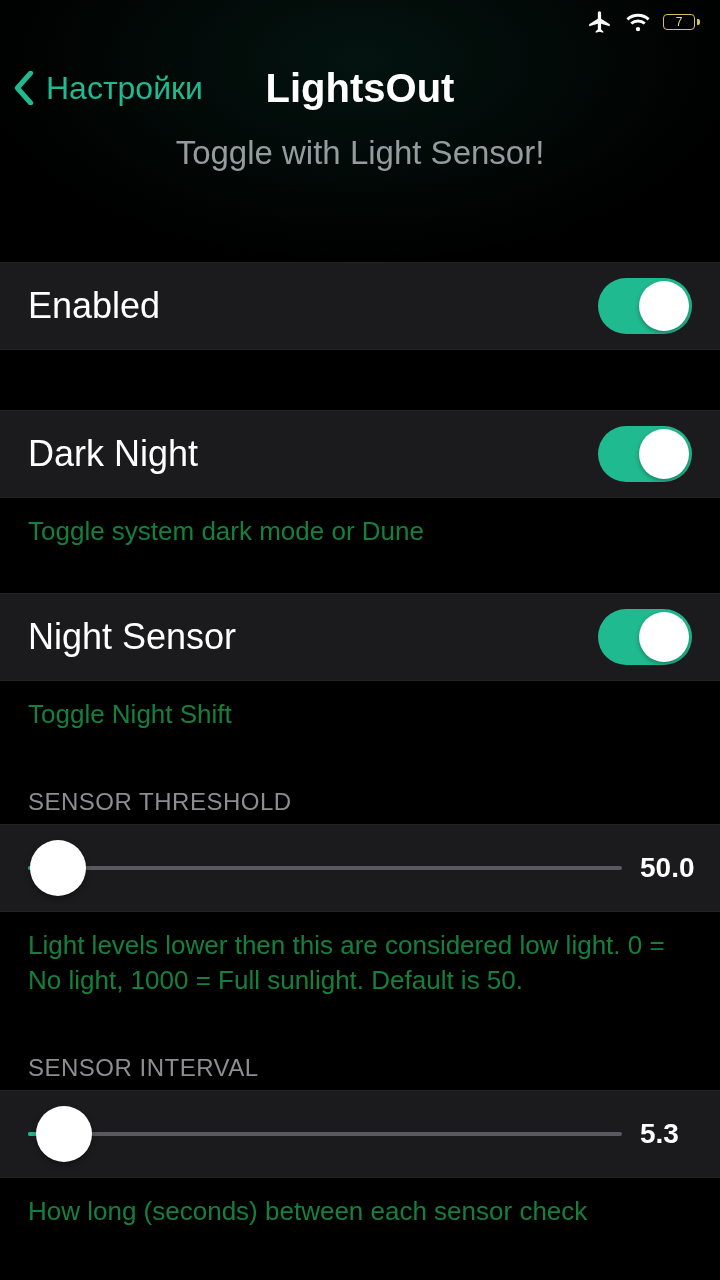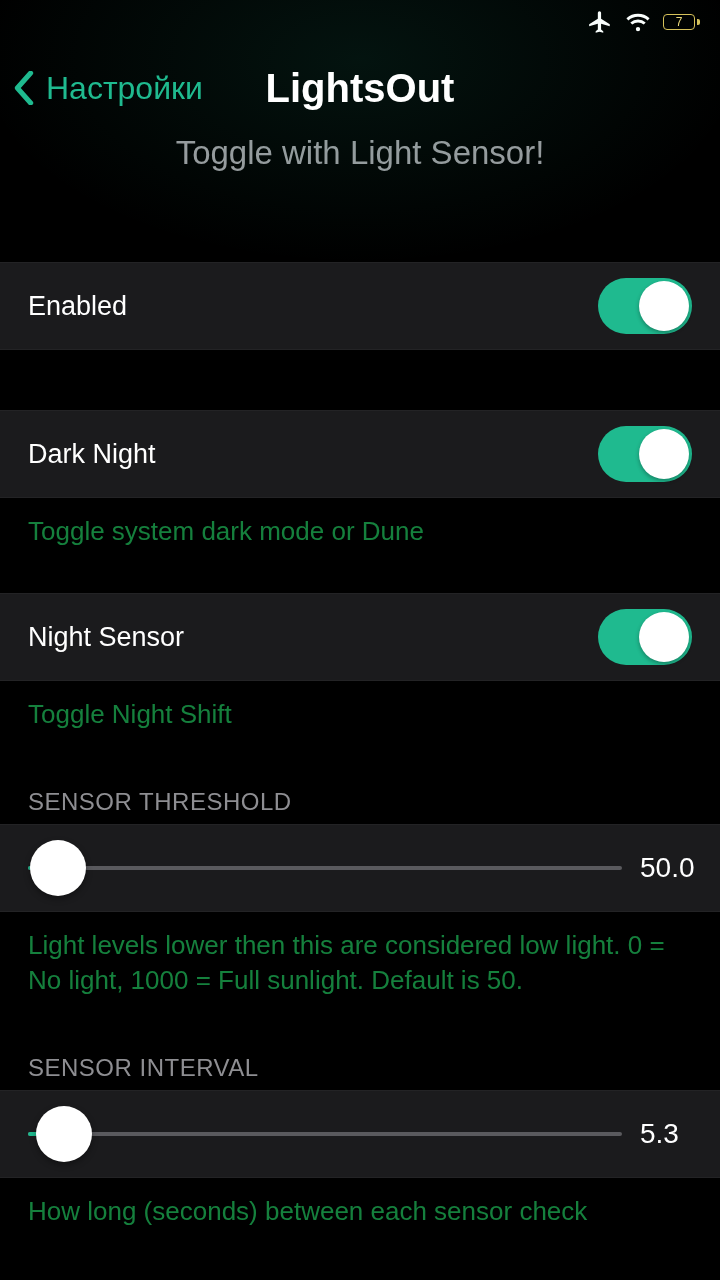--- a/index.html
+++ b/index.html
@@ -83,21 +83,21 @@
     background: #1b1b1d;
     display: flex;
     align-items: center;
     justify-content: space-between;
     padding: 0 28px;
     height: 88px;
     border-top: 1px solid rgba(255,255,255,0.04);
     border-bottom: 1px solid rgba(255,255,255,0.04);
   }
   .cell .label {
-    font-size: 27px;
+    font-size: 36px;
     color: #fff;
   }
   .footer {
     padding: 16px 28px 24px;
     font-size: 26px;
     color: #15803d;
     line-height: 1.35;
   }
   .section-hdr {
     padding: 32px 28px 8px;
@@ -127,20 +127,21 @@
   
   .slider-cell {
     background: #1b1b1d;
     display: flex;
     align-items: center;
     padding: 0 20px 0 28px;
     height: 88px;
     gap: 18px;
     border-top: 1px solid rgba(255,255,255,0.04);
     border-bottom: 1px solid rgba(255,255,255,0.04);
+    font-weight: bold;
   }
   .slider {
     flex: 1;
     position: relative;
     height: 40px;
     cursor: pointer;
   }
   .track {
     position: absolute;
     left: 0; right: 0; top: 50%;

